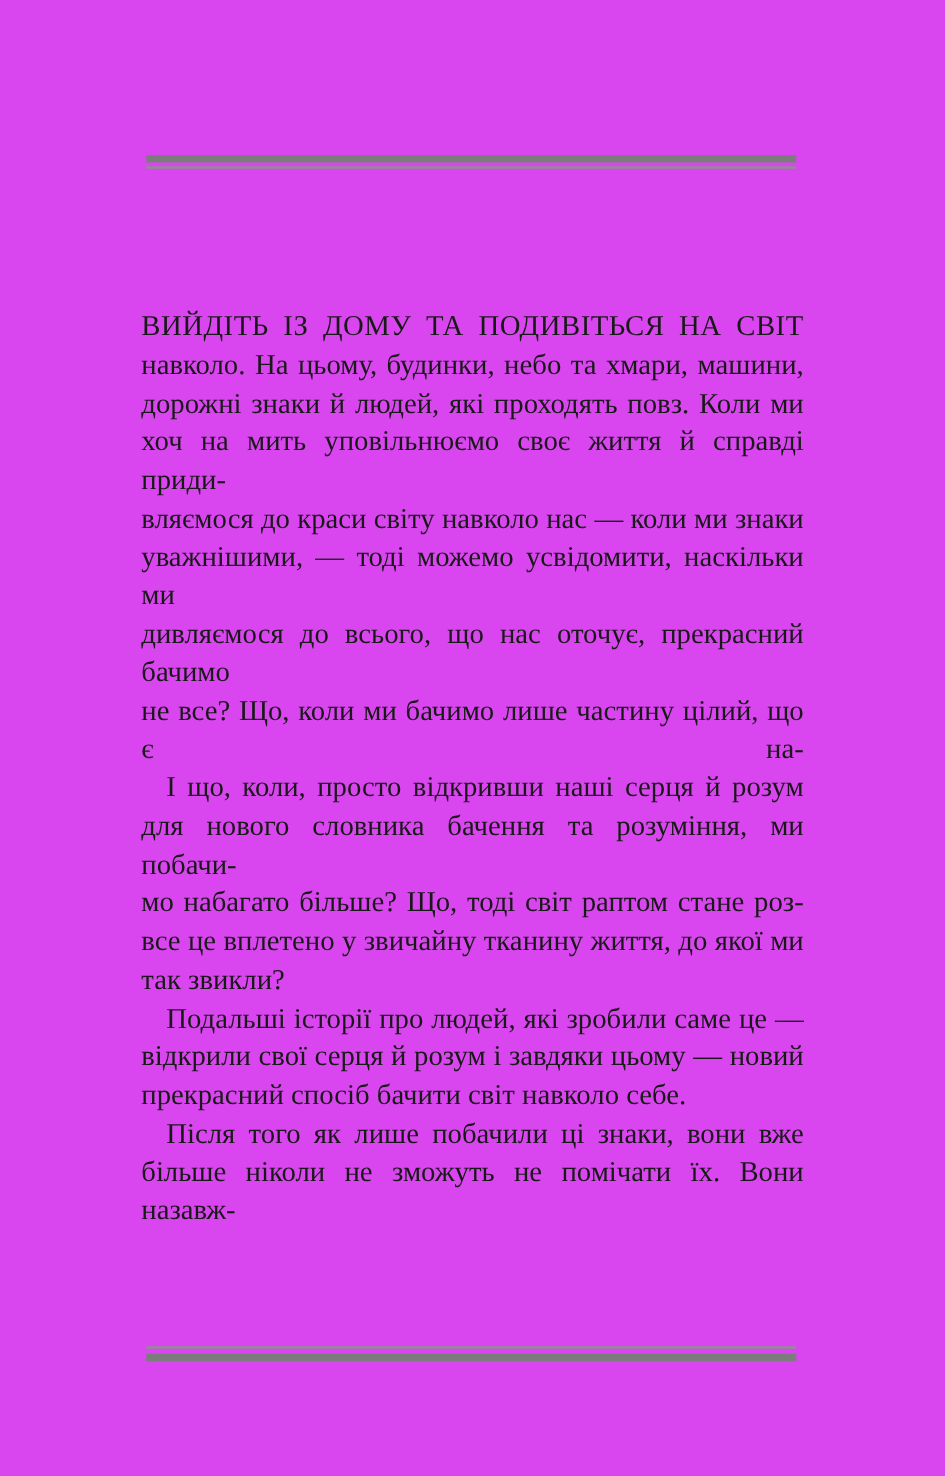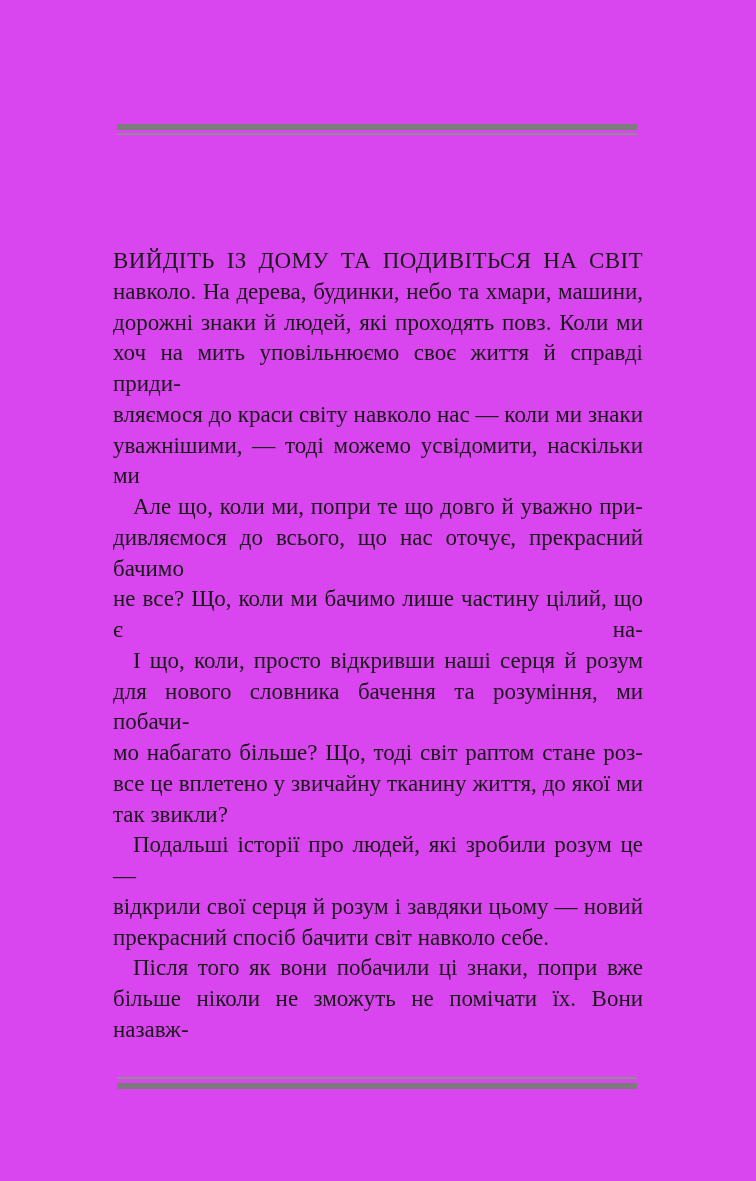--- a/index.html
+++ b/index.html
@@ -52,37 +52,36 @@
 
 <div class="page">
 
   <div>
     <div class="rule rule-top-thick" style="background: rgb(124, 124, 124);"></div>
     <div class="rule rule-top-thin" style="background: rgb(143, 143, 143);"></div>
   </div>
 
   <div class="text-block" id="text-block" style="color: rgb(25, 25, 25);">
       <div class="text-line caps">ВИЙДІТЬ ІЗ ДОМУ ТА ПОДИВІТЬСЯ НА СВІТ</div>
-      <div class="text-line">навколо. На дерева, будинки, небо та хмари, машини,</div>
+      <div class="text-line">навколо. На цьому, будинки, небо та хмари, машини,</div>
       <div class="text-line">дорожні знаки й людей, які проходять повз. Коли ми</div>
       <div class="text-line">хоч на мить уповільнюємо своє життя й справді приди-</div>
       <div class="text-line">вляємося до краси світу навколо нас — коли ми знаки</div>
       <div class="text-line">уважнішими, — тоді можемо усвідомити, наскільки ми</div>
-      <div class="text-line indent">Але що, коли ми, попри те що довго й уважно при-</div>
       <div class="text-line">дивляємося до всього, що нас оточує, прекрасний бачимо</div>
       <div class="text-line">не все? Що, коли ми бачимо лише частину цілий, що є на-</div>
       <div class="text-line indent">І що, коли, просто відкривши наші серця й розум</div>
       <div class="text-line">для нового словника бачення та розуміння, ми побачи-</div>
       <div class="text-line">мо набагато більше? Що, тоді світ раптом стане роз-</div>
       <div class="text-line">все це вплетено у звичайну тканину життя, до якої ми</div>
       <div class="text-line last">так звикли?</div>
-      <div class="text-line indent">Подальші історії про людей, які зробили розум це —</div>
+      <div class="text-line indent">Подальші історії про людей, які зробили саме це —</div>
       <div class="text-line">відкрили свої серця й розум і завдяки цьому — новий</div>
       <div class="text-line last">прекрасний спосіб бачити світ навколо себе.</div>
-      <div class="text-line indent">Після того як вони побачили ці знаки, попри вже</div>
+      <div class="text-line indent">Після того як лише побачили ці знаки, вони вже</div>
       <div class="text-line">більше ніколи не зможуть не помічати їх. Вони назавж-</div>
     </div>
 
   <div>
     <div class="rule rule-bottom-thin" style="background: rgb(143, 143, 143);"></div>
     <div class="rule rule-bottom-thick" style="background: rgb(124, 124, 124);"></div>
   </div>
 
 </div>
 

